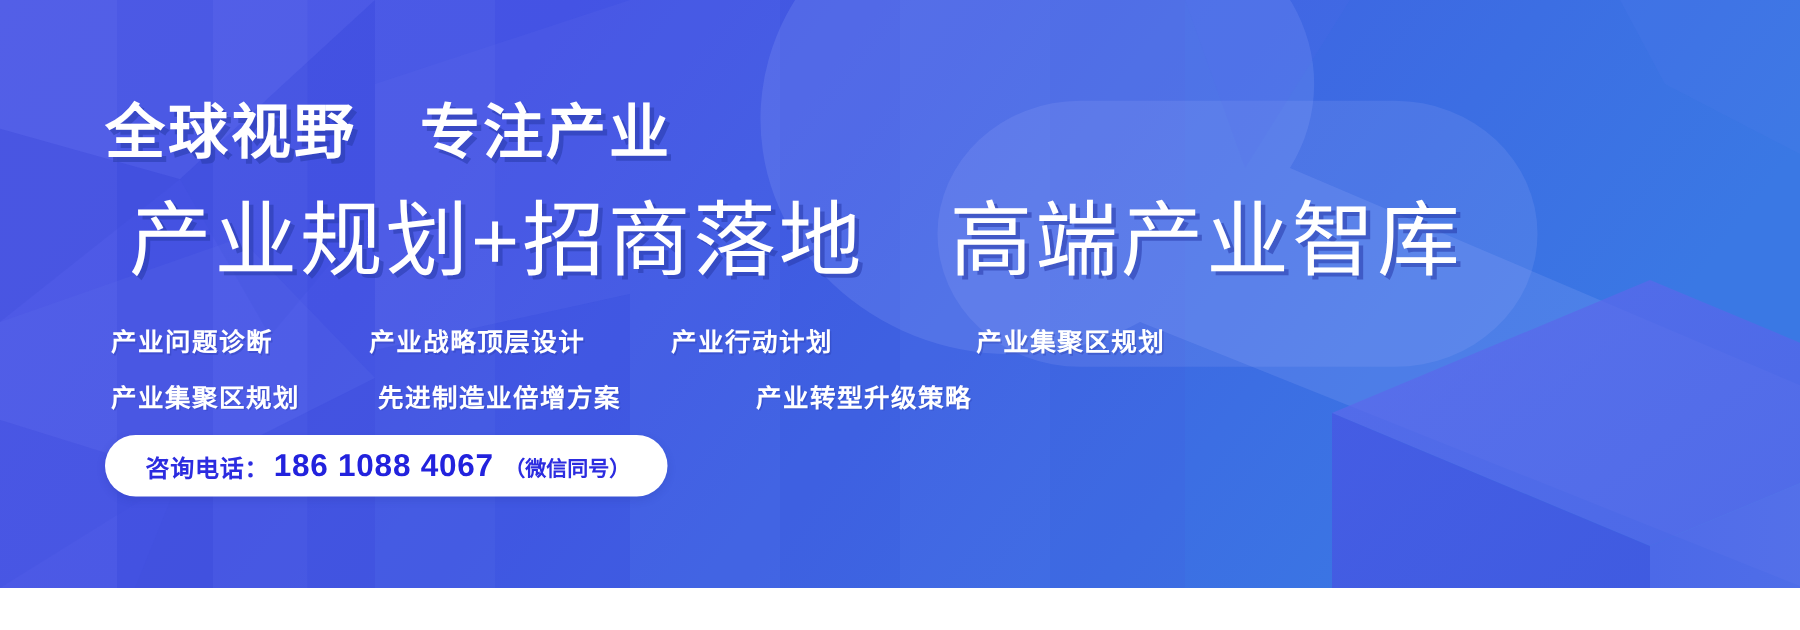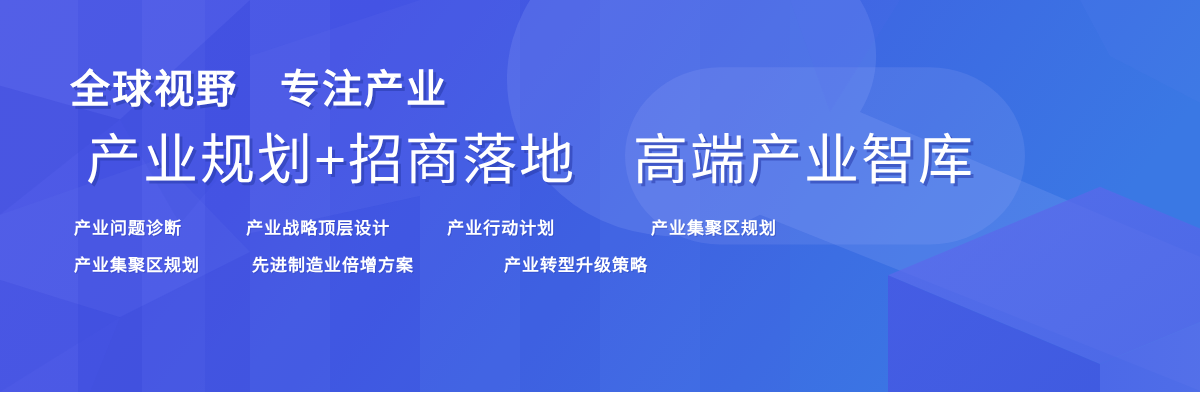--- a/index.html
+++ b/index.html
@@ -215,15 +215,20 @@
         <span class="service-item svc-c2">产业行动计划</span>
         <span class="service-item svc-c3">产业集聚区规划</span>
       </div>
       <div class="service-row">
         <span class="service-item svc-c0">产业集聚区规划</span>
         <span class="service-item svc-c1">先进制造业倍增方案</span>
         <span class="service-item svc-c3">产业转型升级策略</span>
       </div>
     </div>
 
+    <div class="phone-pill">
+      <span class="phone-label">咨询电话：</span>
+      <span class="phone-number">186 1088 4067</span>
+      <span class="phone-note">（微信同号）</span>
+    </div>
 
   </div>
 </div>
 
 </body></html>

